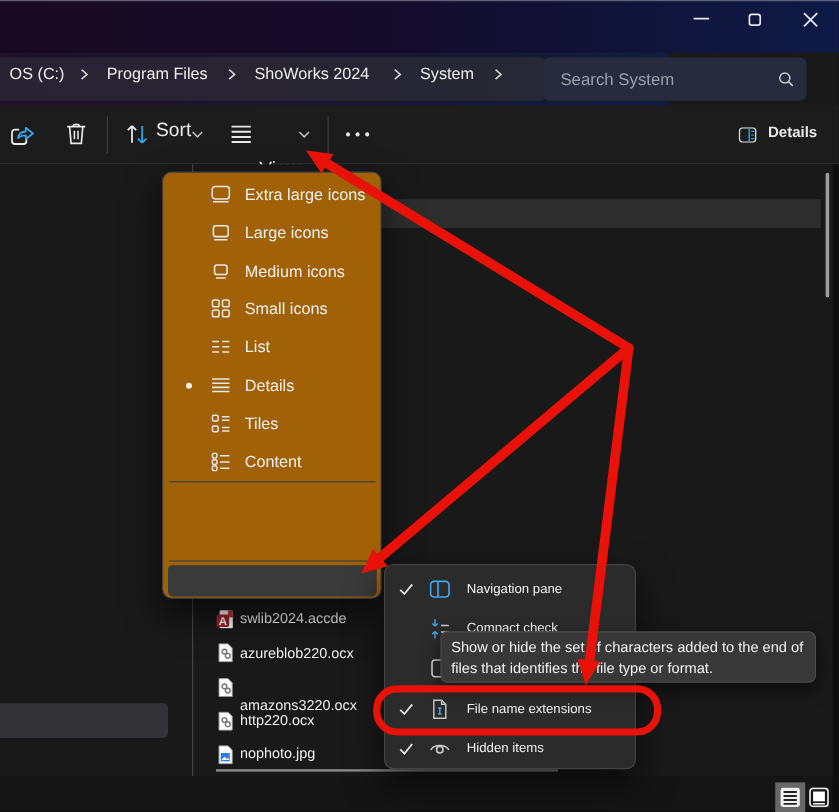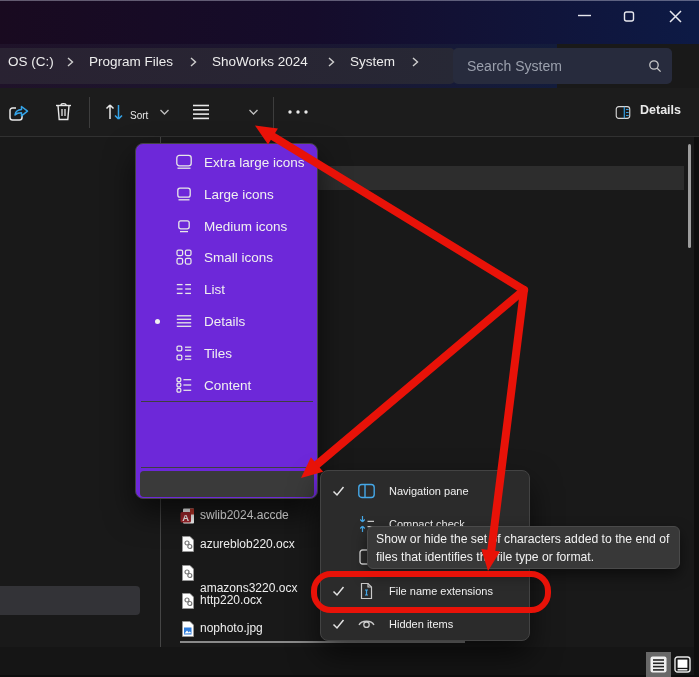--- a/index.html
+++ b/index.html
@@ -15,35 +15,35 @@
     background:linear-gradient(to right,#1f1229 0%,#1b1630 50%,#131c3c 100%);}
   #crumbbox{left:-8px;top:4px;width:463px;height:36px;border-radius:5px;
     background:linear-gradient(to right,#292232 0%,#282533 60%,#272835 100%);}
   .crumb{position:absolute;top:0;height:36px;line-height:36px;color:#ededed;font-size:13.5px;}
   .cchev{position:absolute;top:13px;width:10px;height:10px;}
   #searchbox{left:453px;top:4px;width:219px;height:36px;border-radius:5px;
     background:#272b3d;color:#9ba0ad;font-size:14px;line-height:36px;}
   
   #toolbar{left:0;top:88px;width:699px;height:49px;background:#1c1c1c;
     border-bottom:1px solid #313131;box-sizing:border-box;}
-  .tbtext{position:absolute;color:#e9e9e9;font-size:10px;top:22px;}
+  .tbtext{position:absolute;color:#e9e9e9;font-size:16px;top:12px;}
   .tbsep{position:absolute;top:9px;width:1px;height:31px;background:#3d3d3d;}
   
   #content{left:0;top:137px;width:699px;height:510px;background:#191919;}
   #navsel{left:0;top:449px;width:140px;height:29px;background:#333337;border-radius:0 4px 4px 0;}
   #splitline{left:160px;top:0;width:1px;height:510px;background:#454545;}
   #headband{left:161px;top:29px;width:523px;height:24px;background:#2d2d2d;}
   #vscroll{left:688px;top:7px;width:3px;height:104px;background:#9d9d9d;border-radius:2px;}
   #hscroll{left:180px;top:504px;width:285px;height:2px;background:#8a8a8a;}
   .file{position:absolute;left:200px;height:28px;line-height:28px;color:#efefef;font-size:12px;white-space:nowrap;}
   .ficon{position:absolute;left:180px;width:16px;height:16px;}
   
   #statusbar{left:0;top:647px;width:699px;height:30px;background:#151515;}
   
-  #menu{left:135px;top:143px;width:183px;height:356px;background:#6d28d9;
+  #menu{left:135px;top:143px;width:183px;height:356px;background:#a16207;
     border:1px solid #434343;border-radius:8px;box-sizing:border-box;
     box-shadow:0 14px 30px rgba(0,0,0,.6);}
   .mitem{position:absolute;left:0;width:100%;height:32px;}
   .mtext{position:absolute;left:68px;top:50%;transform:translateY(-50%);color:#f0f0f0;font-size:13.5px;white-space:nowrap;}
   .micon{position:absolute;left:40px;top:50%;transform:translateY(-50%);width:16px;height:16px;}
   .mbullet{position:absolute;left:19px;top:50%;margin-top:-2.5px;width:5px;height:5px;border-radius:50%;background:#f0f0f0;}
   .msep{position:absolute;left:5px;width:172px;height:1px;background:#3f3f3f;}
   #showrow{position:absolute;left:4px;top:327px;width:174px;height:26px;background:#3a3a3a;border-radius:4px;}
   
   #submenu{left:320px;top:470px;width:210px;height:171px;background:#2b2b2b;

